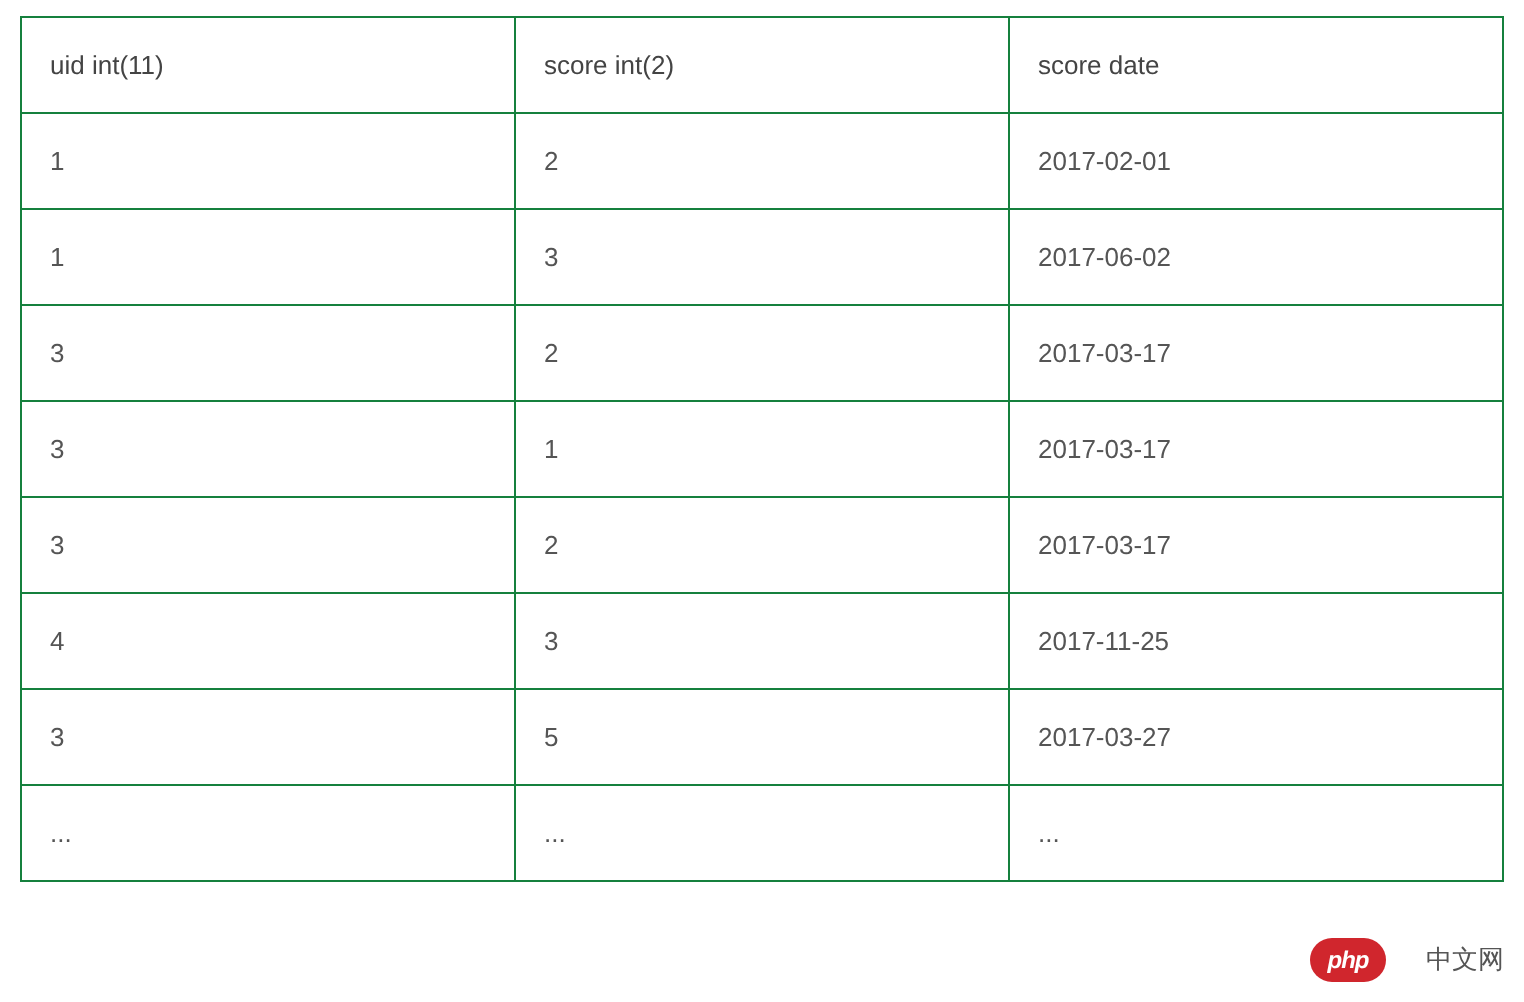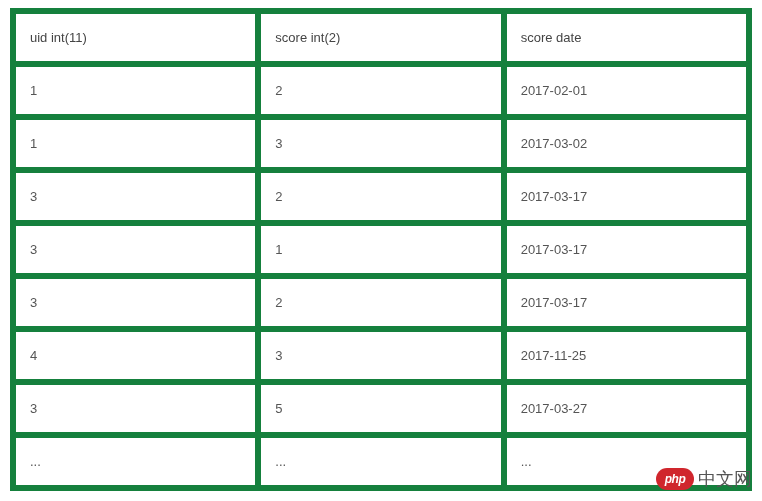--- a/index.html
+++ b/index.html
@@ -14,57 +14,57 @@
       height: 501px;
       position: relative;
       padding: 8px 10px;
     }
     table {
       width: 100%;
       border-collapse: collapse;
       table-layout: fixed;
     }
     th, td {
-      border: 6px solid #15803d;
+      border: 1px solid #15803d;
       padding: 16px 14px;
       text-align: left;
       font-size: 13px;
       color: #555;
       font-weight: normal;
       vertical-align: middle;
     }
     th {
       color: #444;
       font-weight: normal;
     }
     .watermark {
       position: absolute;
       bottom: 10px;
       right: 10px;
       display: flex;
       align-items: center;
-      gap: 4px;
+      gap: 20px;
       z-index: 10;
     }
     .watermark-logo {
       width: 38px;
       height: 22px;
       background: #d0262d;
       border-radius: 11px;
       display: flex;
       align-items: center;
       justify-content: center;
       color: #fff;
       font-weight: bold;
       font-size: 12px;
       font-style: italic;
       letter-spacing: -0.5px;
     }
     .watermark-text {
-      font-size: 18px;
+      font-size: 13px;
       color: #555;
       font-family: Liberation Sans, sans-serif;
     }
   </style>
 </head>
 <body>
 
 <table>
   <thead>
     <tr>
@@ -75,21 +75,21 @@
   </thead>
   <tbody>
     <tr>
       <td>1</td>
       <td>2</td>
       <td>2017-02-01</td>
     </tr>
     <tr>
       <td>1</td>
       <td>3</td>
-      <td>2017-03-02</td>
+      <td>2017-06-02</td>
     </tr>
     <tr>
       <td>3</td>
       <td>2</td>
       <td>2017-03-17</td>
     </tr>
     <tr>
       <td>3</td>
       <td>1</td>
       <td>2017-03-17</td>

